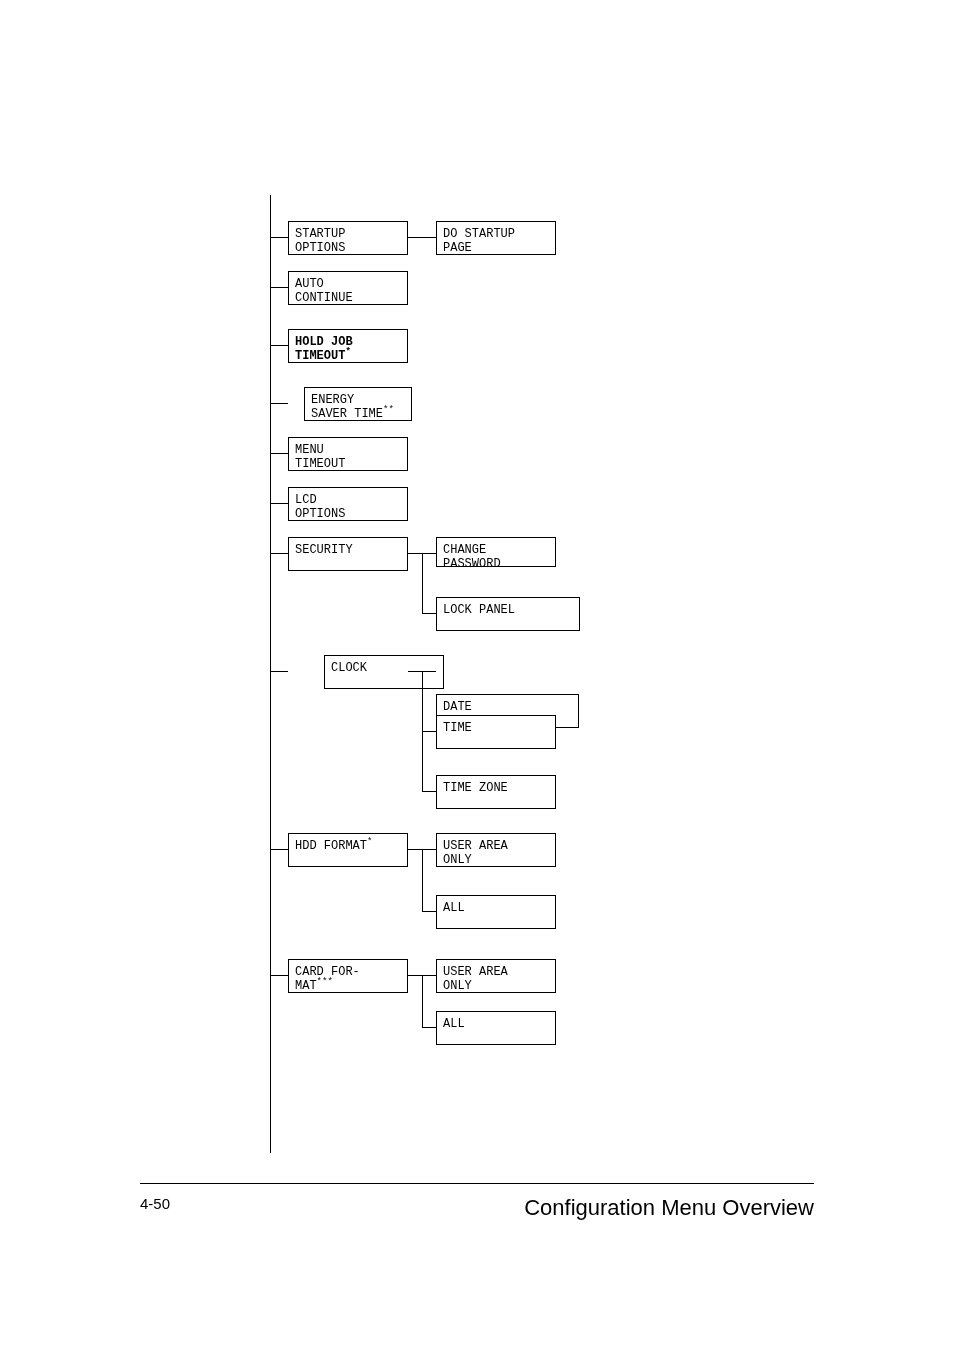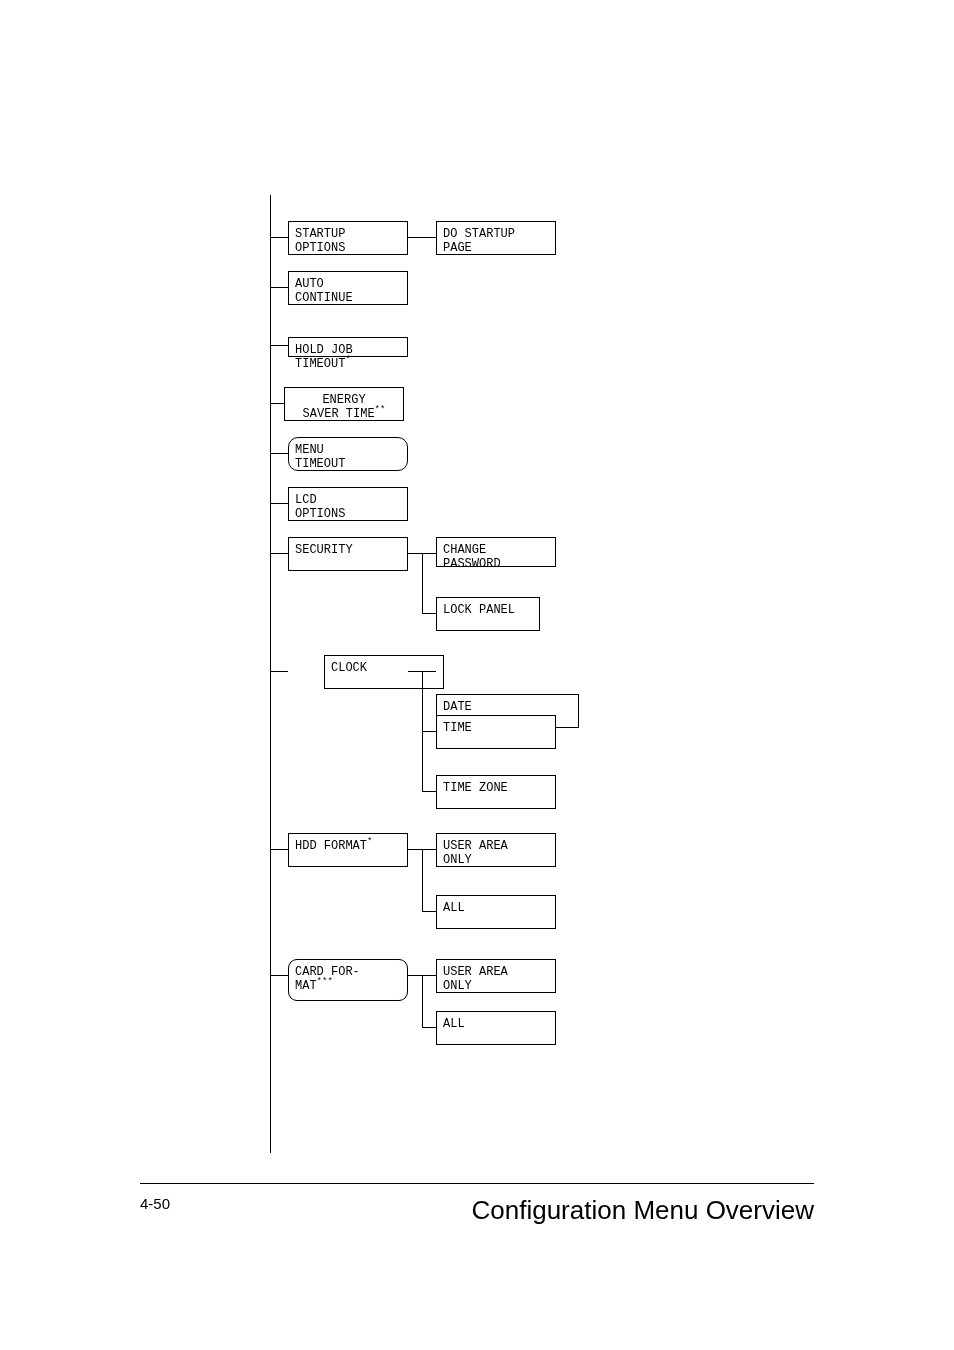--- a/index.html
+++ b/index.html
@@ -62,21 +62,21 @@
   .pagenum {
     position: absolute;
     left: 140px;
     top: 1195px;
     font-size: 15px;
   }
   .chapter {
     position: absolute;
     right: 140px;
     top: 1195px;
-    font-size: 26px;
+    font-size: 22px;
     text-align: right;
   }
   sup { font-size: 9px; line-height: 0; }
 </style>
 </head>
 <body>
 
 <div class="page">
 
   <div class="diagram">
@@ -86,29 +86,29 @@
     <div class="hconn" style="left:0;top:42px;width:18px;"></div>
     <div class="box" style="left:18px;top:26px;width:120px;height:34px;"><span>STARTUP
 OPTIONS</span></div>
     <div class="hconn" style="left:138px;top:42px;width:28px;"></div>
 
     <div class="hconn" style="left:0;top:92px;width:18px;"></div>
     <div class="box" style="left:18px;top:76px;width:120px;height:34px;"><span>AUTO
 CONTINUE</span></div>
 
     <div class="hconn" style="left:0;top:150px;width:18px;"></div>
-    <div class="box" style="left:18px;top:142px;width:120px;height:20px;"><span>HOLD JOB
+    <div class="box" style="left:18px;top:134px;width:120px;height:34px;font-weight:bold;"><span>HOLD JOB
 TIMEOUT</span><sup>*</sup></div>
 
     <div class="hconn" style="left:0;top:208px;width:18px;"></div>
-    <div class="box" style="left:14px;top:192px;width:120px;height:34px;text-align:center;"><span>ENERGY
+    <div class="box" style="left:34px;top:192px;width:108px;height:34px;"><span>ENERGY
 SAVER TIME</span><sup>**</sup></div>
 
     <div class="hconn" style="left:0;top:258px;width:18px;"></div>
-    <div class="box" style="left:18px;top:242px;width:120px;height:34px;border-radius:10px;"><span>MENU
+    <div class="box" style="left:18px;top:242px;width:120px;height:34px;"><span>MENU
 TIMEOUT</span></div>
 
     <div class="hconn" style="left:0;top:308px;width:18px;"></div>
     <div class="box" style="left:18px;top:292px;width:120px;height:34px;"><span>LCD
 OPTIONS</span></div>
 
     <div class="hconn" style="left:0;top:358px;width:18px;"></div>
     <div class="box" style="left:18px;top:342px;width:120px;height:34px;"><span>SECURITY</span></div>
     <div class="hconn" style="left:138px;top:358px;width:14px;"></div>
     <div class="vconn" style="left:152px;top:358px;height:60px;"></div>
@@ -124,33 +124,33 @@
     <div class="hconn" style="left:152px;top:596px;width:14px;"></div>
 
     <div class="hconn" style="left:0;top:654px;width:18px;"></div>
     <div class="box" style="left:18px;top:638px;width:120px;height:34px;"><span>HDD FORMAT</span><sup>*</sup></div>
     <div class="hconn" style="left:138px;top:654px;width:14px;"></div>
     <div class="vconn" style="left:152px;top:654px;height:62px;"></div>
     <div class="hconn" style="left:152px;top:654px;width:14px;"></div>
     <div class="hconn" style="left:152px;top:716px;width:14px;"></div>
 
     <div class="hconn" style="left:0;top:780px;width:18px;"></div>
-    <div class="box" style="left:18px;top:764px;width:120px;height:42px;border-radius:9px;"><span>CARD FOR-
+    <div class="box" style="left:18px;top:764px;width:120px;height:34px;"><span>CARD FOR-
 MAT</span><sup>***</sup></div>
     <div class="hconn" style="left:138px;top:780px;width:14px;"></div>
     <div class="vconn" style="left:152px;top:780px;height:52px;"></div>
     <div class="hconn" style="left:152px;top:780px;width:14px;"></div>
     <div class="hconn" style="left:152px;top:832px;width:14px;"></div>
 
     <div class="box" style="left:166px;top:26px;width:120px;height:34px;"><span>DO STARTUP
 PAGE</span></div>
 
     <div class="box" style="left:166px;top:342px;width:120px;height:30px;"><span>CHANGE
 PASSWORD</span></div>
-    <div class="box" style="left:166px;top:402px;width:104px;height:34px;"><span>LOCK PANEL</span></div>
+    <div class="box" style="left:166px;top:402px;width:144px;height:34px;"><span>LOCK PANEL</span></div>
 
     <div class="box" style="left:166px;top:460px;width:143px;height:34px;margin-top:39px;"><span>DATE
 (xx.xx.xx)</span></div>
     <div class="box" style="left:166px;top:520px;width:120px;height:34px;"><span>TIME</span></div>
     <div class="box" style="left:166px;top:580px;width:120px;height:34px;"><span>TIME ZONE</span></div>
 
     <div class="box" style="left:166px;top:638px;width:120px;height:34px;"><span>USER AREA
 ONLY</span></div>
     <div class="box" style="left:166px;top:700px;width:120px;height:34px;"><span>ALL</span></div>
 

